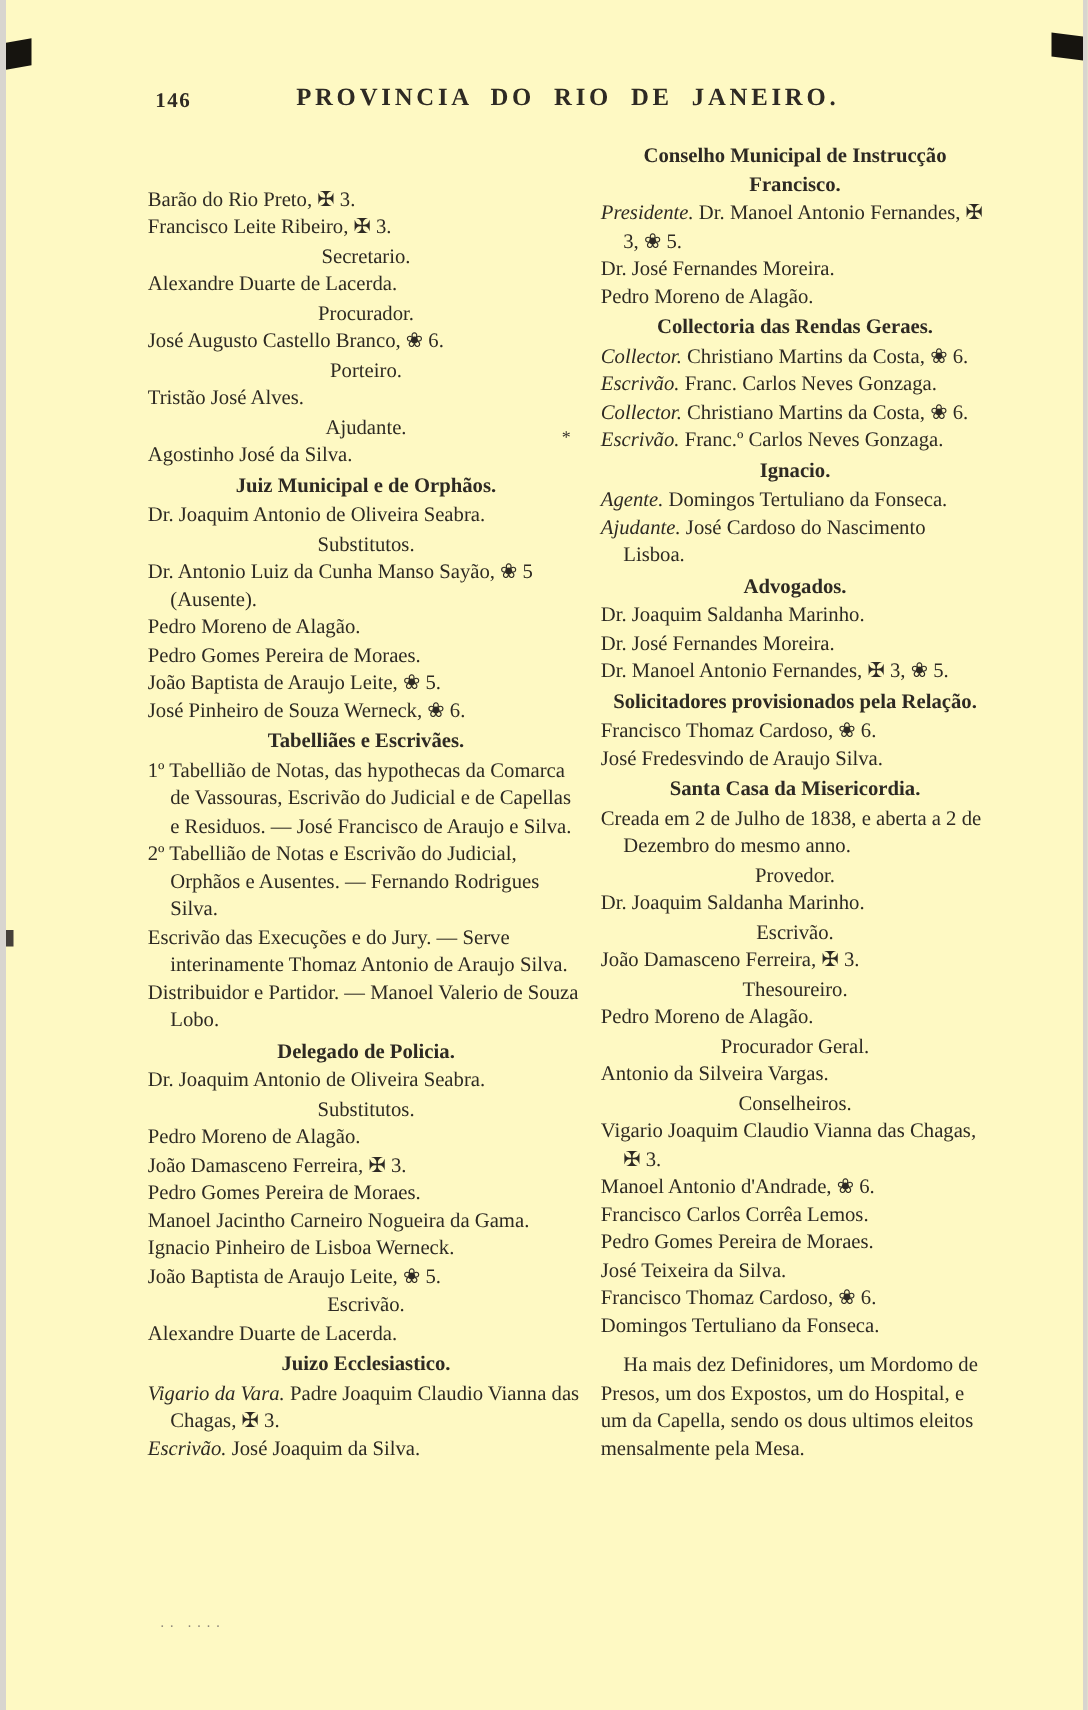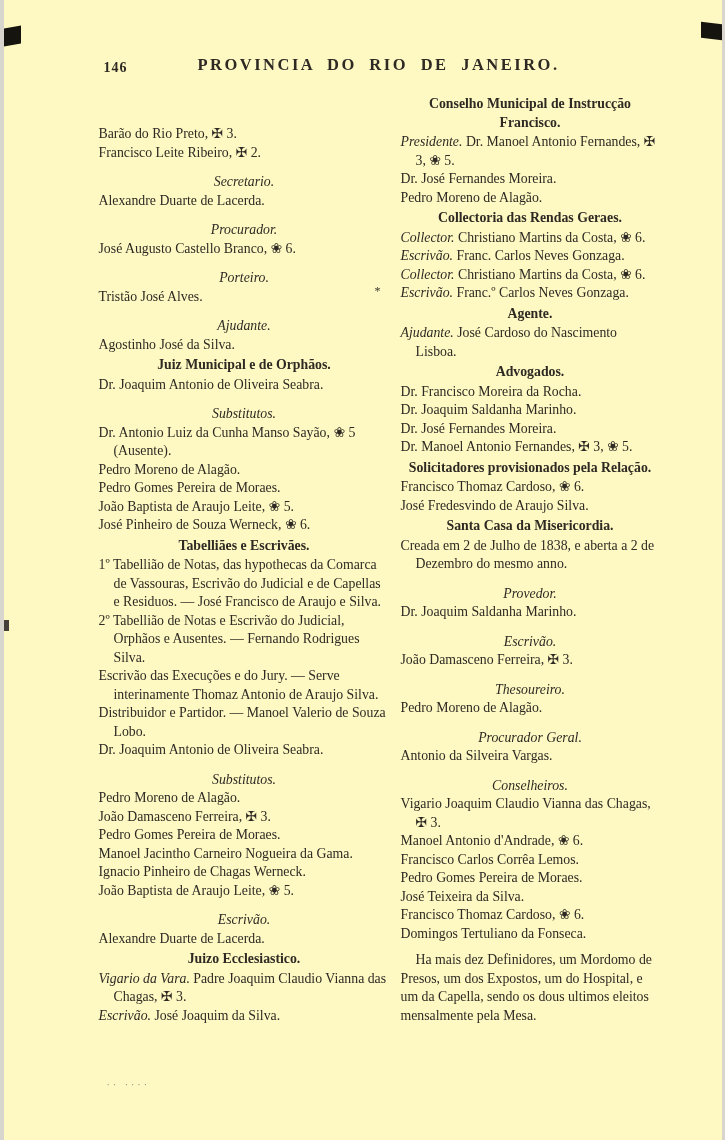--- a/index.html
+++ b/index.html
@@ -25,21 +25,21 @@
   .title{display:block;text-align:center;font-weight:700;font-size:16.5px;letter-spacing:2.5px;word-spacing:6px;white-space:nowrap;}
   
   .columns{position:absolute;top:93px;left:95px;right:62px;display:flex;align-items:flex-end;}
   .col{min-width:0;}
   .col.left{width:291px;padding-right:4px;}
   .divider{width:1px;background:#4d463c;}
   .col.right{flex:1;padding-left:6px;}
   .line{margin:0;}
   .entry{padding-left:15px;text-indent:-15px;}
   .hb{text-align:center;font-weight:700;margin:2px 0 1px;}
-  .hi{text-align:center;font-style:italic;margin:11px 0 0;}
+  .hi{text-align:center;margin:1px 0 0;}
   .para{text-indent:15px;margin-top:8px;}
   .lead{font-style:italic;}
   .star{position:absolute;left:371px;top:282px;font-size:12px;color:#3a352e;}
   .bottom-dots{position:absolute;left:103px;top:1076px;font-size:10px;letter-spacing:3px;color:#8d877b;}
 </style>
 </head>
 <body>
 
 <div class="sheet">
   <div class="scan-mark tl"></div>
@@ -47,21 +47,21 @@
   <div class="scan-mark lm"></div>
 
   <div class="header">
     <span class="pagenum">146</span>
     <span class="title">PROVINCIA DO RIO DE JANEIRO.</span>
   </div>
 
   <div class="columns">
     <div class="col left" id="col-left">
         <div class="line entry">Barão do Rio Preto, ✠ 3.</div>
-        <div class="line entry">Francisco Leite Ribeiro, ✠ 2.</div>
+        <div class="line entry">Francisco Leite Ribeiro, ✠ 3.</div>
         <div class="line hi">Secretario.</div>
         <div class="line entry">Alexandre Duarte de Lacerda.</div>
         <div class="line hi">Procurador.</div>
         <div class="line entry">José Augusto Castello Branco, ❀ 6.</div>
         <div class="line hi">Porteiro.</div>
         <div class="line entry">Tristão José Alves.</div>
         <div class="line hi">Ajudante.</div>
         <div class="line entry">Agostinho José da Silva.</div>
         <div class="line hb">Juiz Municipal e de Orphãos.</div>
         <div class="line entry">Dr. Joaquim Antonio de Oliveira Seabra.</div>
@@ -69,49 +69,50 @@
         <div class="line entry">Dr. Antonio Luiz da Cunha Manso Sayão, ❀ 5 (Ausente).</div>
         <div class="line entry">Pedro Moreno de Alagão.</div>
         <div class="line entry">Pedro Gomes Pereira de Moraes.</div>
         <div class="line entry">João Baptista de Araujo Leite, ❀ 5.</div>
         <div class="line entry">José Pinheiro de Souza Werneck, ❀ 6.</div>
         <div class="line hb">Tabelliães e Escrivães.</div>
         <div class="line entry">1º Tabellião de Notas, das hypothecas da Comarca de Vassouras, Escrivão do Judicial e de Capellas e Residuos. — José Francisco de Araujo e Silva.</div>
         <div class="line entry">2º Tabellião de Notas e Escrivão do Judicial, Orphãos e Ausentes. — Fernando Rodrigues Silva.</div>
         <div class="line entry">Escrivão das Execuções e do Jury. — Serve interinamente Thomaz Antonio de Araujo Silva.</div>
         <div class="line entry">Distribuidor e Partidor. — Manoel Valerio de Souza Lobo.</div>
+        <div class="line hb">Delegado de Policia.</div>
         <div class="line entry">Dr. Joaquim Antonio de Oliveira Seabra.</div>
         <div class="line hi">Substitutos.</div>
         <div class="line entry">Pedro Moreno de Alagão.</div>
         <div class="line entry">João Damasceno Ferreira, ✠ 3.</div>
         <div class="line entry">Pedro Gomes Pereira de Moraes.</div>
         <div class="line entry">Manoel Jacintho Carneiro Nogueira da Gama.</div>
-        <div class="line entry">Ignacio Pinheiro de Chagas Werneck.</div>
+        <div class="line entry">Ignacio Pinheiro de Lisboa Werneck.</div>
         <div class="line entry">João Baptista de Araujo Leite, ❀ 5.</div>
         <div class="line hi">Escrivão.</div>
         <div class="line entry">Alexandre Duarte de Lacerda.</div>
         <div class="line hb">Juizo Ecclesiastico.</div>
         <div class="line entry"><i class="lead">Vigario da Vara. </i>Padre Joaquim Claudio Vianna das Chagas, ✠ 3.</div>
         <div class="line entry"><i class="lead">Escrivão. </i>José Joaquim da Silva.</div>
       </div>
     <div class="divider"></div>
     <div class="col right" id="col-right">
         <div class="line hb">Conselho Municipal de Instrucção Francisco.</div>
         <div class="line entry"><i class="lead">Presidente. </i>Dr. Manoel Antonio Fernandes, ✠ 3, ❀ 5.</div>
         <div class="line entry">Dr. José Fernandes Moreira.</div>
         <div class="line entry">Pedro Moreno de Alagão.</div>
         <div class="line hb">Collectoria das Rendas Geraes.</div>
         <div class="line entry"><i class="lead">Collector. </i>Christiano Martins da Costa, ❀ 6.</div>
         <div class="line entry"><i class="lead">Escrivão. </i>Franc. Carlos Neves Gonzaga.</div>
         <div class="line entry"><i class="lead">Collector. </i>Christiano Martins da Costa, ❀ 6.</div>
         <div class="line entry"><i class="lead">Escrivão. </i>Franc.º Carlos Neves Gonzaga.</div>
-        <div class="line hb">Agente.</div>
+        <div class="line hb">Ignacio.</div>
+        <div class="line entry"><i class="lead">Agente. </i>Domingos Tertuliano da Fonseca.</div>
         <div class="line entry"><i class="lead">Ajudante. </i>José Cardoso do Nascimento Lisboa.</div>
         <div class="line hb">Advogados.</div>
-        <div class="line entry">Dr. Francisco Moreira da Rocha.</div>
         <div class="line entry">Dr. Joaquim Saldanha Marinho.</div>
         <div class="line entry">Dr. José Fernandes Moreira.</div>
         <div class="line entry">Dr. Manoel Antonio Fernandes, ✠ 3, ❀ 5.</div>
         <div class="line hb">Solicitadores provisionados pela Relação.</div>
         <div class="line entry">Francisco Thomaz Cardoso, ❀ 6.</div>
         <div class="line entry">José Fredesvindo de Araujo Silva.</div>
         <div class="line hb">Santa Casa da Misericordia.</div>
         <div class="line entry">Creada em 2 de Julho de 1838, e aberta a 2 de Dezembro do mesmo anno.</div>
         <div class="line hi">Provedor.</div>
         <div class="line entry">Dr. Joaquim Saldanha Marinho.</div>

